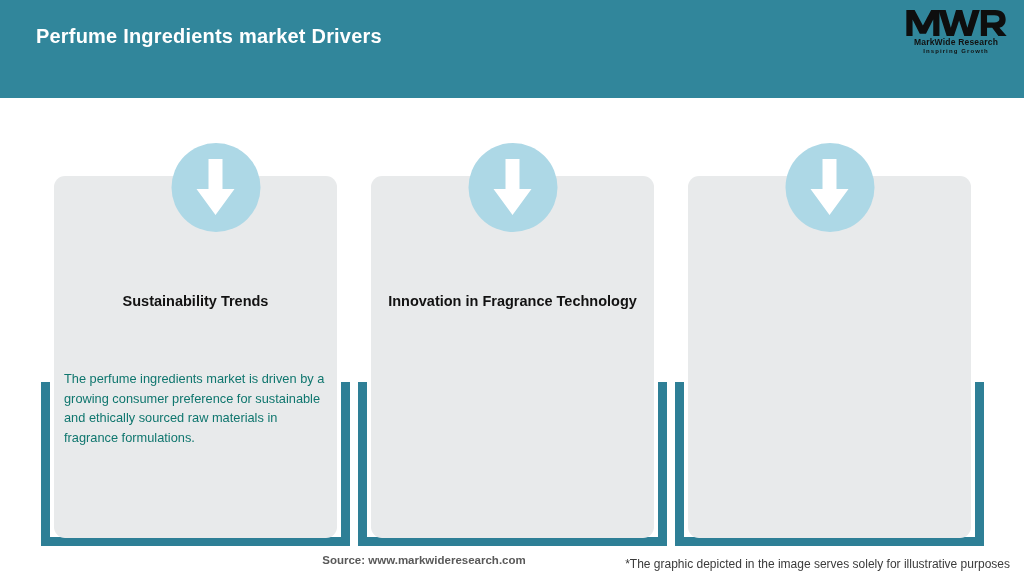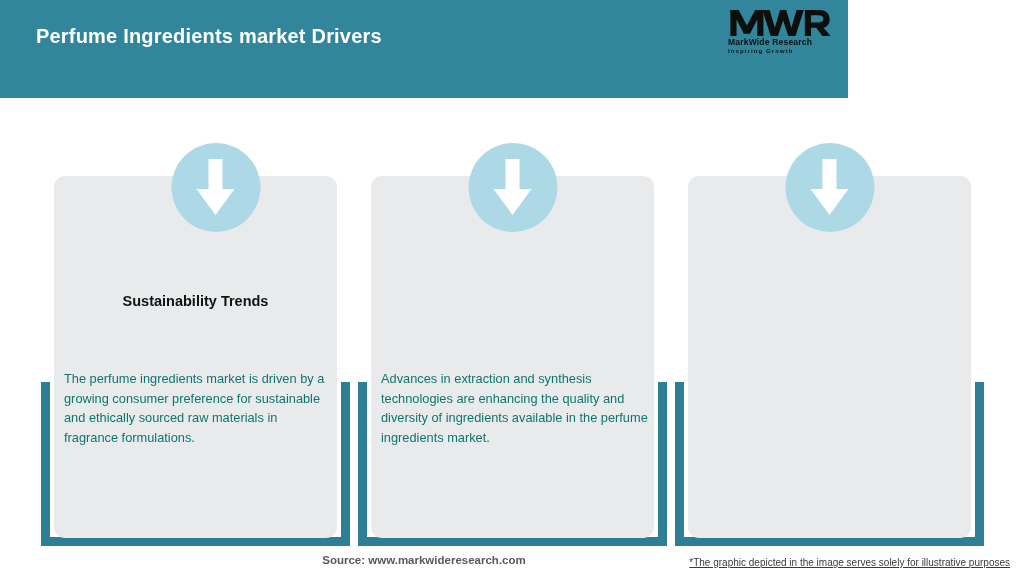--- a/index.html
+++ b/index.html
@@ -13,21 +13,21 @@
     font-family: "Liberation Sans", sans-serif;
     overflow: hidden;
     position: relative;
   }
 
   
   .header {
     position: absolute;
     left: 0;
     top: 0;
-    width: 848px;
+    width: 1024px;
     height: 98px;
     background: #31869B;
   }
   .header-title {
     position: absolute;
     left: 36px;
     top: 25px;
     font-size: 20px;
     font-weight: bold;
     color: #ffffff;
@@ -35,21 +35,21 @@
     white-space: nowrap;
   }
 
   
   .logo {
     position: absolute;
     right: 16px;
     top: 8px;
     width: 104px;
     height: 52px;
-    text-align: left;
+    text-align: center;
   }
   .logo-mark {
     display: block;
     width: 104px;
     height: 30px;
   }
   .logo-name {
     display: block;
     font-size: 8.5px;
     font-weight: bold;
@@ -164,24 +164,23 @@
     width: 848px;
     text-align: center;
     font-size: 11.5px;
     font-weight: bold;
     color: #595959;
   }
   .footer-note {
     position: absolute;
     right: 14px;
     top: 557px;
-    font-size: 10px;
+    font-size: 12px;
     color: #3B3B3B;
     white-space: nowrap;
-    text-decoration: underline;
   }
 </style>
 </head>
 <body>
 
 <div class="header">
   <div class="header-title">Perfume Ingredients market Drivers</div>
 
   <div class="logo">
     <svg class="logo-mark" viewBox="0 0 200 58">
@@ -215,21 +214,21 @@
     </div>
   </div>
 
   <div class="card-group g2">
     <div class="u-frame">
       <div class="u-bar u-left"></div>
       <div class="u-bar u-right"></div>
       <div class="u-bar u-bottom"></div>
     </div>
     <div class="card">
-      <div class="card-body">Advances in extraction and synthesis technologies are enhancing the quality and diversity of ingredients available in the perfume ingredients market.</div>
+      <div class="card-title">Innovation in Fragrance Technology</div>
     </div>
     <div class="icon-circle">
       <svg viewBox="0 0 44 58">
         <path d="M15 0 L29 0 L29 30 L41 30 L22 56 L3 30 L15 30 Z" fill="#FFFFFF"></path>
       </svg>
     </div>
   </div>
 
   <div class="card-group g3">
     <div class="u-frame">

